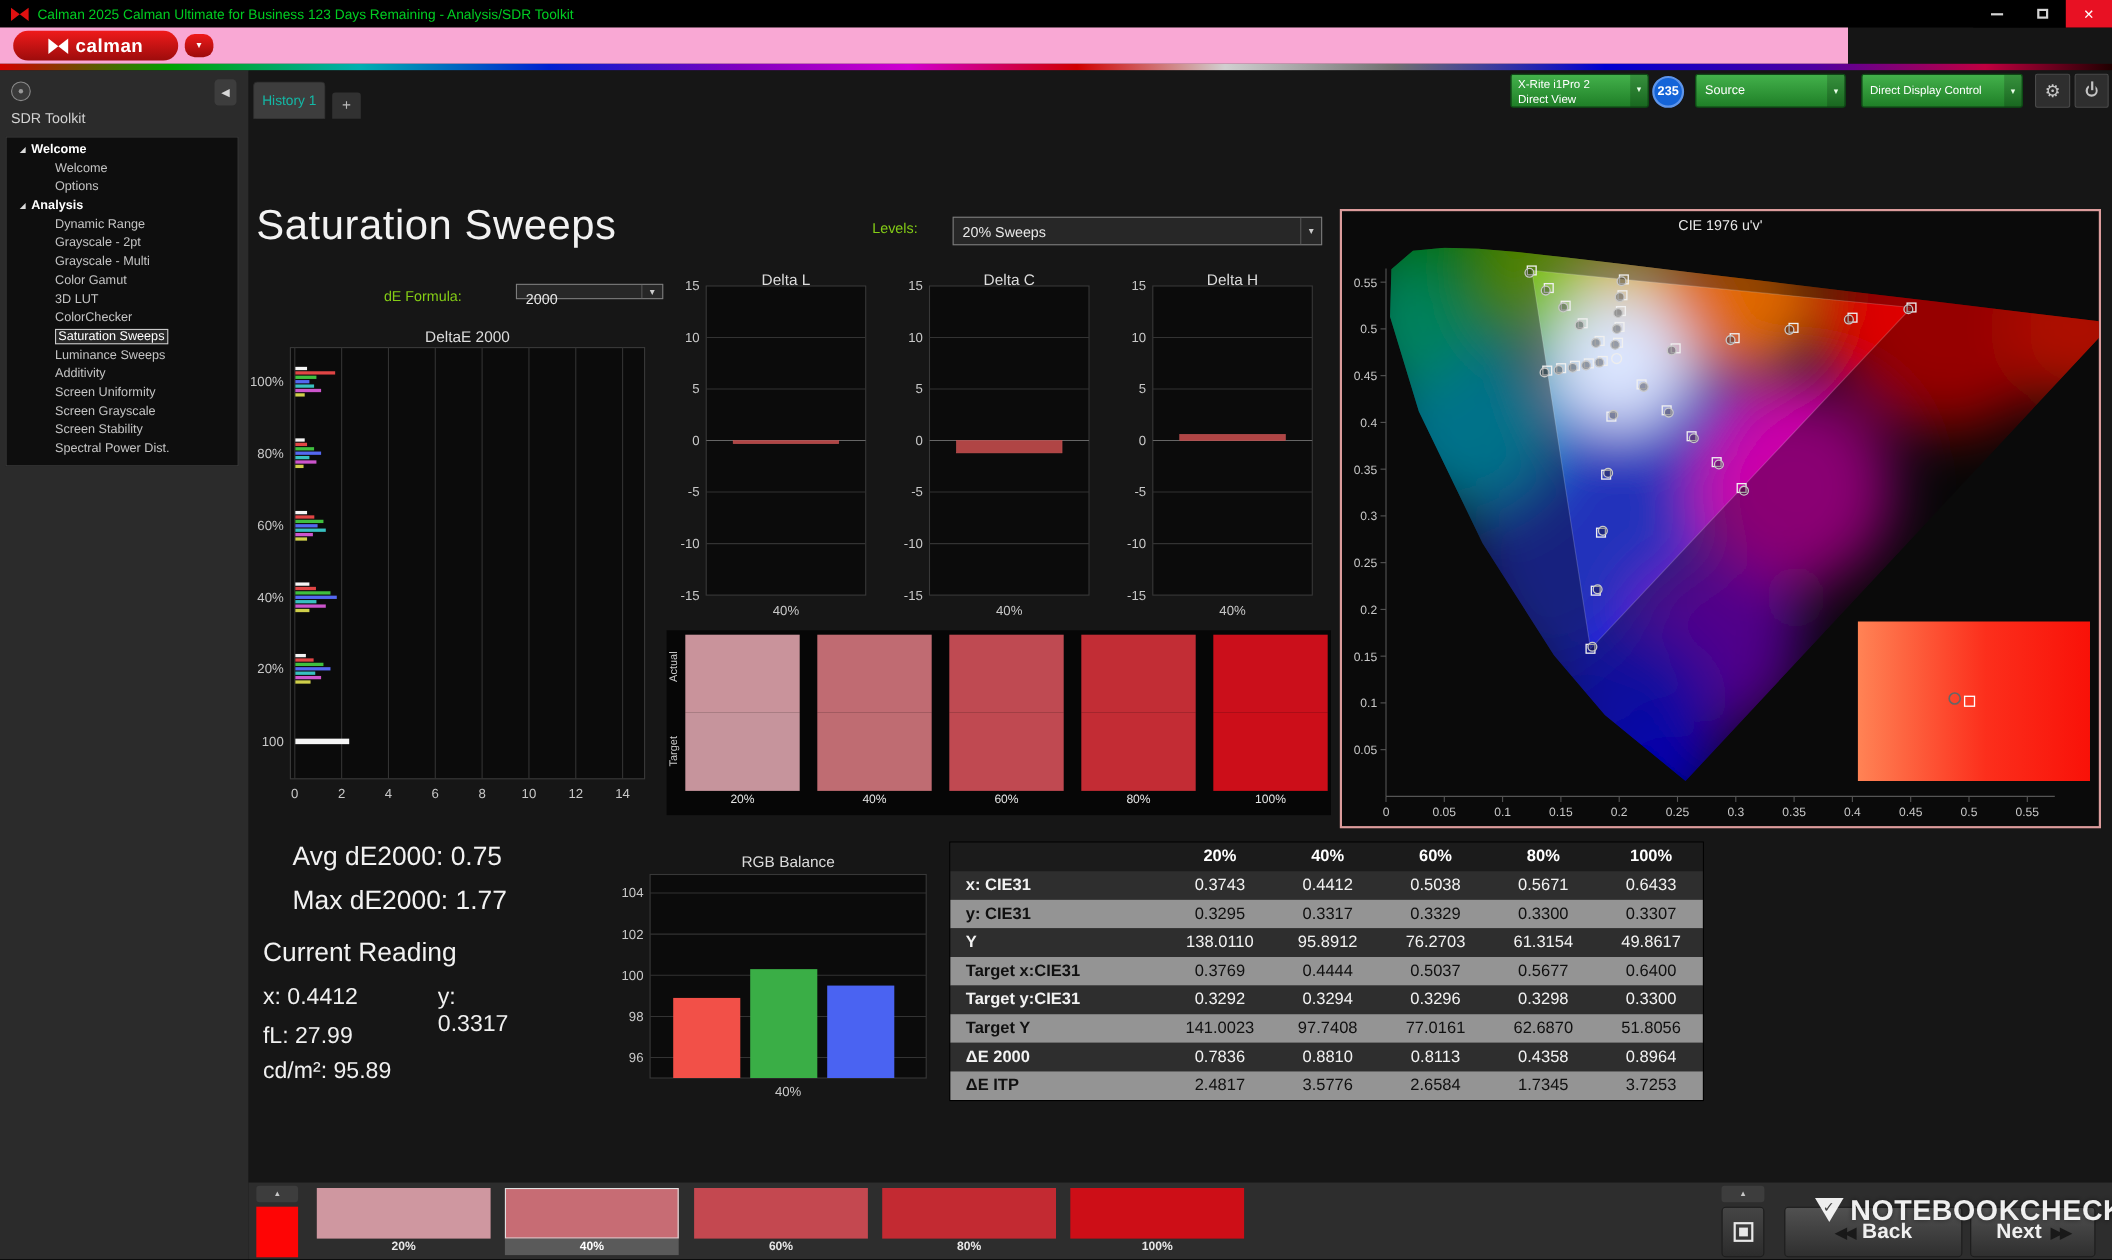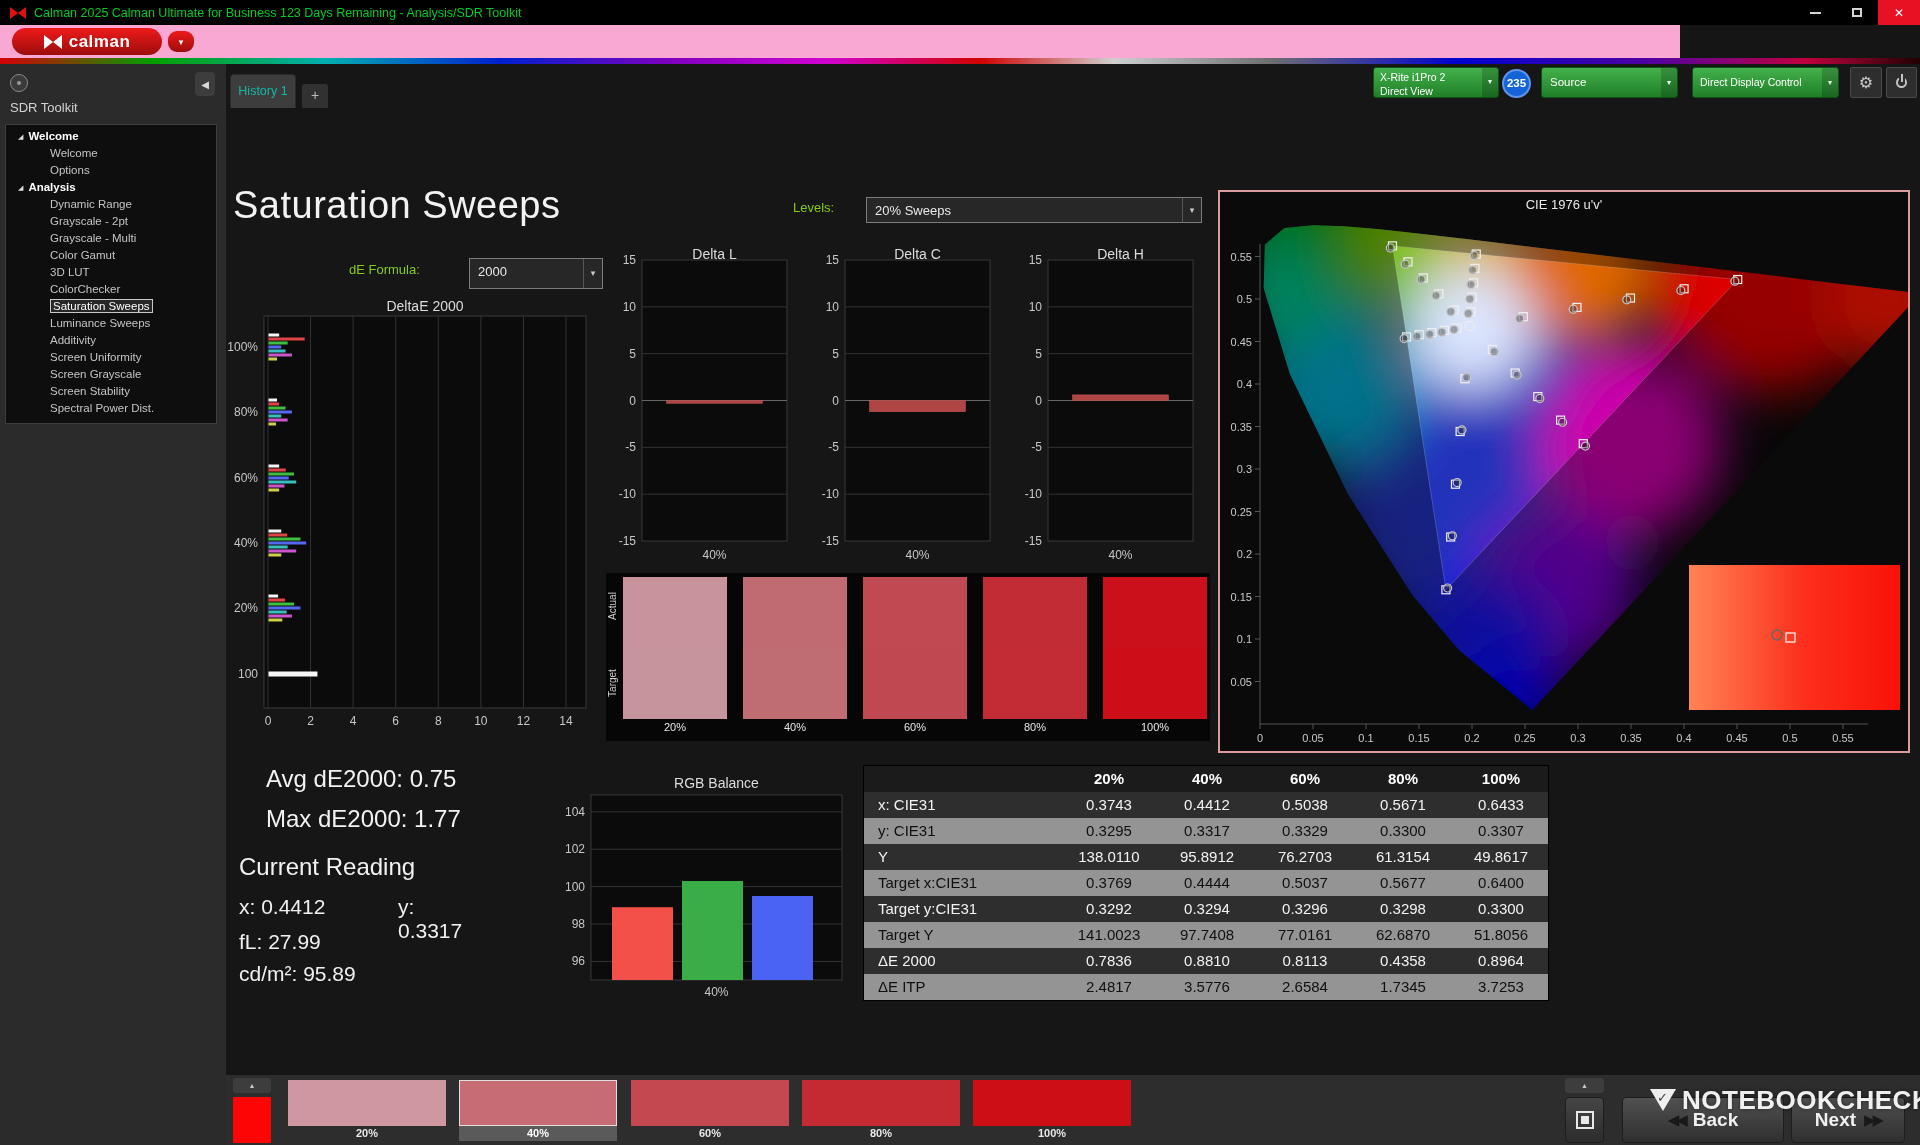--- a/index.html
+++ b/index.html
@@ -100,21 +100,21 @@
   .bigline{font-size:24px;color:#f2f2f2}
   .reading{font-size:21px;color:#f0f0f0}
 
   
   .datatable{left:863px;top:765px;width:686px;border:1px solid #000}
   .trow{display:grid;grid-template-columns:196px repeat(5,98px);height:26px;line-height:26px}
   .trow.thead{background:#1b1b1b;color:#fff;font-weight:bold}
   .trow.dark{background:#2e2e2e;color:#f2f2f2}
   .trow.light{background:#949494;color:#101010}
   .tcell{font-size:15px;text-align:center;overflow:hidden}
-  .tcell.tlabel{text-align:left;padding-left:14px;font-weight:normal}
+  .tcell.tlabel{text-align:left;padding-left:14px;font-weight:bold}
 
   
   .bottombar{left:226px;top:1075px;width:1694px;height:70px;background:#2d2d2d}
   .bb-up{position:absolute;top:3px;height:15px;background:#3d3d3d;border-radius:3px;color:#c8c8c8;
          font-size:7px;display:flex;align-items:center;justify-content:center}
   .bb-patch{position:absolute;left:7px;top:22px;width:38px;height:46px}
   .bbs{position:absolute;top:0;width:158px;height:70px}
   .bbs-color{position:absolute;top:5px;left:0;right:0;height:46px}
   .bbs-label{position:absolute;top:51px;left:0;right:0;height:15px;text-align:center;font-size:11px;font-weight:bold;color:#e8e8e8;line-height:15px}
   .bbs.selected .bbs-color{border:1px solid #e0e0e0}
@@ -222,21 +222,21 @@
   </div>
   <div class="abs sqbtn w-gear">
       <span>⚙</span>
     </div>
   <div class="abs sqbtn w-power">
       <span class="power-icon"></span>
     </div>
 
   <div class="abs page-title">Saturation Sweeps</div>
   <div class="abs fld-label" style="left:349px;top:262px">dE Formula:</div>
-  <div class="abs select" style="left:469px;top:258px;width:134px;height:31px">
+  <div class="abs select" style="left:469px;top:258px;width:134px;height:14px">
     <span>2000</span>
     <span class="sel-arrow">▾</span>
   </div>
   <div class="abs fld-label" style="left:793px;top:200px">Levels:</div>
   <div class="abs select" style="left:866px;top:197px;width:336px;height:26px">
     <span>20% Sweeps</span>
     <span class="sel-arrow">▾</span>
   </div>
 
   <div class="abs chartbox" style="left:218px;top:298px;width:380px;height:445px">

